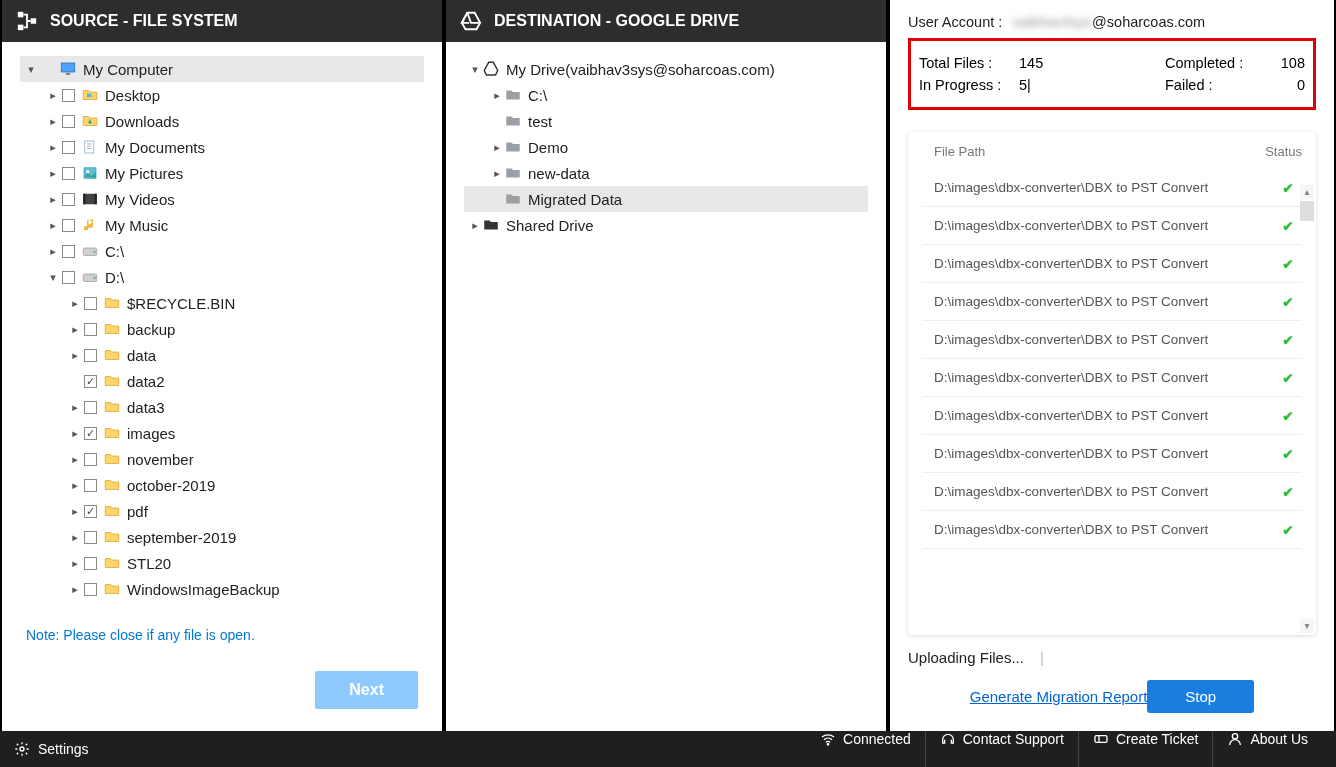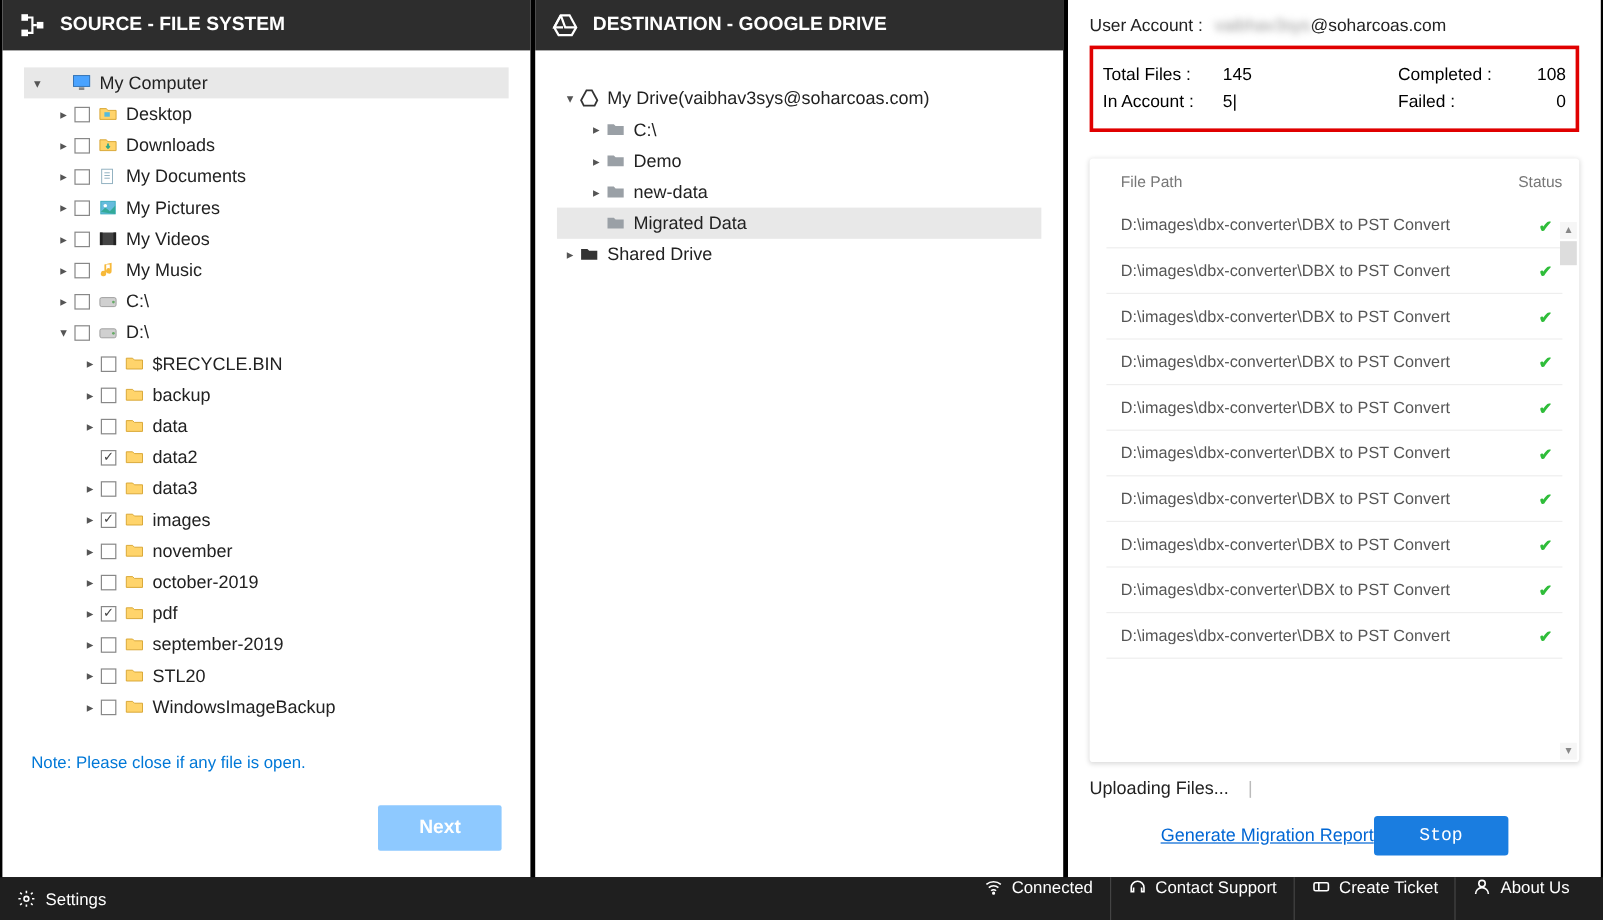--- a/index.html
+++ b/index.html
@@ -1,21 +1,21 @@
 <!DOCTYPE html>
 <html><head>
 <meta charset="utf-8">
 <style>
 * { margin:0; padding:0; box-sizing:border-box; font-family:"Segoe UI",Arial,sans-serif; }
 body { background:#000; width:1336px; height:767px; overflow:hidden; }
 .app { display:flex; flex-direction:column; height:100%; }
 .panels { display:flex; flex:1; gap:4px; padding:0 2px; }
 .panel { background:#fff; display:flex; flex-direction:column; }
 .panel-source { width:440px; }
-.panel-dest { width:440px;gap:13px; }
+.panel-dest { width:440px; }
 .panel-progress { flex:1; }
 .panel-header { background:#2d2d2d; color:#fff; font-weight:bold; font-size:16px; padding:10px 14px; display:flex; align-items:center; gap:12px; }
 .panel-header.blue { background:#198cff; }
 .panel-header svg { width:22px; height:22px; flex-shrink:0; }
 .panel-body { flex:1; padding:14px 18px 8px 18px; display:flex; flex-direction:column; overflow:hidden; }
 .tree-wrap { flex:1; border:0; position:relative; }
 .tree { overflow:auto; height:100%; position:relative; }
 .tree-row { display:flex; align-items:center; height:26px; font-size:15px; color:#222; white-space:nowrap; cursor:default; }
 .tree-row.sel { background:#e8e8e8; }
 .exp { width:14px; text-align:center; font-size:11px; color:#555; user-select:none; }
@@ -45,21 +45,21 @@
 .scrollbar-stub { position:absolute; right:2px; width:14px; background:#f6f6f6; }
 .sb-up { top:16px; height:14px; }
 .sb-thumb { top:32px; height:20px; background:#ddd; }
 .sb-down { bottom:2px; height:14px; }
 .sb-arrow { font-size:10px; color:#888; text-align:center; line-height:14px; }
 
 .upl { font-size:15px; color:#222; padding:14px 0 0 0; display:flex; align-items:center; gap:16px; }
 .upl .sep { color:#bbb; }
 .prog-bottom { display:flex; justify-content:center; align-items:center; padding:14px 0 10px 0; }
 .gen-rep { color:#0066d4; font-size:15px; text-decoration:underline; }
-.stop-btn { background:#1a7de0; color:#fff; border:none; font-size:15px; font-weight:500; padding:8px 38px; border-radius:3px;font-family:Liberation Mono, monospace; }
+.stop-btn { background:#1a7de0; color:#fff; border:none; font-size:15px; font-weight:500; padding:8px 38px; border-radius:3px; }
 
 .footbar { background:#1f1f1f; color:#fff; height:36px; display:flex; align-items:center; padding:0 14px; font-size:14px; }
 .footbar .left { display:flex; align-items:center; gap:8px; }
 .footbar .right { margin-left:auto; display:flex; align-items:center; gap:0; }
 .foot-item { display:flex; align-items:flex-start; gap:7px; padding:0 14px; height:36px; border-left:1px solid #444; cursor:pointer; }
 .foot-item:first-child { border-left:none; }
 .foot-item svg { width:16px; height:16px; }
 </style>
 </head>
 <body>
@@ -328,20 +328,29 @@
                 <span>My Drive(vaibhav3sys@soharcoas.com)</span>
               </div>
               <div class="tree-row" style="padding-left: 26px;">
                 <span class="exp">▸</span>
                 <span class="ico">
                   <svg width="18" height="18" viewBox="0 0 24 24">
                     <path d="M3 6h7l2 2h9v10H3z" fill="#9aa0a6"></path>
                   </svg>
                 </span>
                 <span>C:\</span>
+              </div>
+              <div class="tree-row" style="padding-left: 26px;">
+                <span class="exp blank">▸</span>
+                <span class="ico">
+                  <svg width="18" height="18" viewBox="0 0 24 24">
+                    <path d="M3 6h7l2 2h9v10H3z" fill="#9aa0a6"></path>
+                  </svg>
+                </span>
+                <span>test</span>
               </div>
               <div class="tree-row" style="padding-left: 26px;">
                 <span class="exp">▸</span>
                 <span class="ico">
                   <svg width="18" height="18" viewBox="0 0 24 24">
                     <path d="M3 6h7l2 2h9v10H3z" fill="#9aa0a6"></path>
                   </svg>
                 </span>
                 <span>Demo</span>
               </div>
@@ -383,21 +392,21 @@
           <div class="acct">
             <span>User Account :</span>
             <span><span class="blur">vaibhav3sys</span><span>@soharcoas.com</span></span>
           </div>
           <div class="stats-box">
             <div class="stats-grid">
               <span>Total Files :</span>
                 <span>145</span>
               <span>Completed :</span>
                 <span class="v">108</span>
-              <span>In Account :</span>
+              <span>In Progress :</span>
                 <span>5|</span>
               <span>Failed :</span>
                 <span class="v">0</span>
             </div>
           </div>
         </div>
         <div class="files-card">
           <div class="files-head">
             <span class="fp">File Path</span>
             <span>Status</span>

